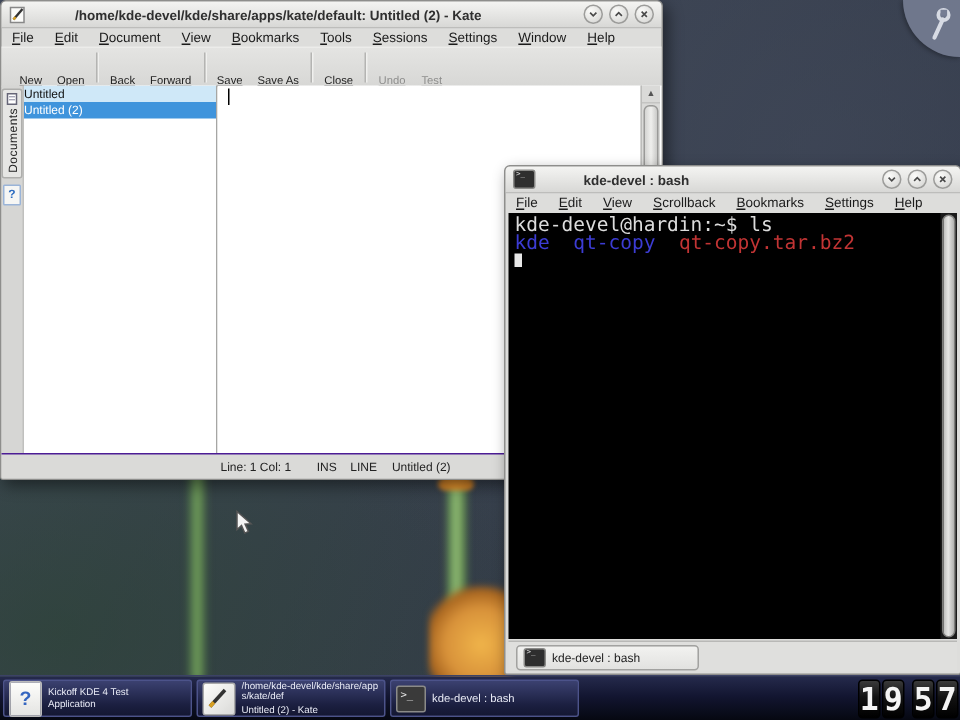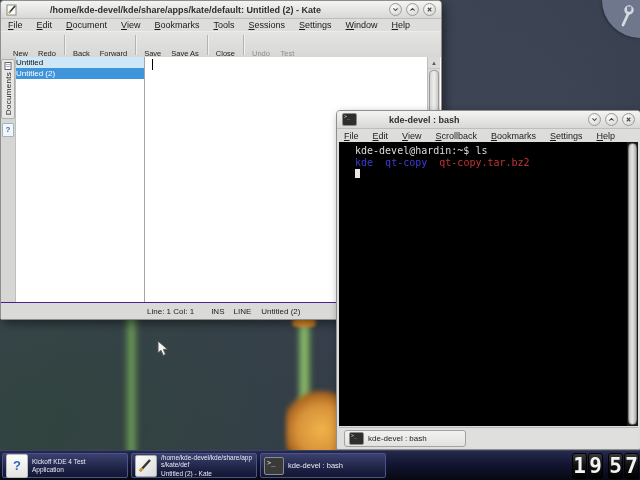--- a/index.html
+++ b/index.html
@@ -28,21 +28,21 @@
     box-shadow:3px 4px 10px rgba(0,0,0,.45);}
   .titlebar{height:17px;display:flex;align-items:center;gap:4px;padding:0 5px;
     background:linear-gradient(#f4f4f2,#d8d8d6);border-bottom:1px solid #bdbdbb;
     border-radius:3px 3px 0 0;}
   .title-text{font-size:9px;font-weight:bold;color:#2f2f2f;white-space:nowrap;
     overflow:hidden;flex:1;margin-left:28px;}
   .win-btns{display:flex;gap:4px;}
   .win-btn{width:11px;height:11px;border-radius:50%;border:1px solid #9c9c9a;
     background:radial-gradient(circle at 35% 30%,#fbfbf9,#d2d2d0);
     display:flex;align-items:center;justify-content:center;}
-  .menubar{display:flex;align-items:center;font-size:9px;color:#1b1b1b;}
+  .menubar{display:flex;align-items:flex-start;font-size:9px;color:#1b1b1b;}
   .menu-item{padding:1px 7px;cursor:default;}
   .menu-item u{text-decoration:underline;}
   
   #kate{left:0;top:0;width:440px;height:318px;z-index:10;}
   #kate .menubar{height:12px;}
   #kate-toolbar{height:26px;display:flex;align-items:center;padding-left:7px;
     background:linear-gradient(#e4e4e2,#d7d7d5);border-top:1px solid #ececea;
     border-bottom:1px solid #c2c2c0;}
   .tool-btn{display:flex;flex-direction:column;align-items:center;justify-content:center;
     padding:0 5px;height:26px;}
@@ -73,22 +73,22 @@
     background:linear-gradient(to right,#d4d4d2,#efefed 50%,#cacac8);}
   #kate-status{left:0;right:0;bottom:0;height:16px;background:#dadad8;
     border-top:1px solid #4c1d95;display:flex;align-items:center;font-size:8px;color:#222;}
   #kate-status .sp{white-space:nowrap;}
   
   #konsole{left:336px;top:110px;width:303px;height:338px;z-index:20;}
   #konsole .menubar{height:14px;}
   #term-icon,#tab-term-icon{width:12px;height:11px;background:#2e2e2e;border:1px solid #8a8a88;
     border-radius:2px;color:#d8d8d8;font-family:"DejaVu Sans Mono",monospace;
     font-size:5px;line-height:5px;padding-left:1px;}
-  #terminal{left:2px;right:2px;top:31px;bottom:23px;background:#000;padding:3px 16px;
-    font-family:"DejaVu Sans Mono",monospace;font-size:10px;line-height:11.5px;}
+  #terminal{left:2px;right:2px;top:31px;bottom:23px;background:#000;padding:3px 4px;
+    font-family:"DejaVu Sans Mono",monospace;font-size:13px;line-height:11.5px;}
   .term-line{white-space:pre;}
   .term-cursor{display:inline-block;width:5px;height:9px;background:#e8e8e8;
     vertical-align:-1px;}
   #term-scroll{right:0;top:0;width:11px;bottom:0;background:#1a1a1a;}
   #term-scroll .thumb{position:absolute;inset:1px;background:linear-gradient(to right,#bcbcba,#e6e6e4 45%,#b2b2b0);
     border:1px solid #7e7e7c;border-radius:5px;}
   #konsole-tabbar{left:2px;right:2px;bottom:2px;height:19px;background:#dfdfdd;
     border-top:1px solid #b8b8b6;}
   #session-tab{position:absolute;left:5px;top:2px;width:112px;height:15px;
     background:linear-gradient(#f2f2f0,#e2e2e0);border:1px solid #a2a2a0;border-radius:3px;
@@ -188,21 +188,21 @@
         <circle cx="12" cy="12" r="3.4" fill="#3cb23c" stroke="#1f7a1f" stroke-width=".6"></circle>
         <path d="M12 10.2 v3.6 M10.2 12 h3.6" stroke="#fff" stroke-width="1.3"></path>
       </svg>
       <span class="tlabel">New</span>
     </div>
     <div class="tool-btn">
       <svg width="15" height="15" viewBox="0 0 16 16">
         <path d="M1.5 4 h5 l1.5 2 h6.5 v7.5 h-13 z" fill="#8ab8e8" stroke="#3a6aa0"></path>
         <path d="M1.5 8 h13 v5.5 h-13 z" fill="#aacdf0" stroke="#3a6aa0" stroke-width=".6"></path>
       </svg>
-      <span class="tlabel">Redo</span>
+      <span class="tlabel">Open</span>
     </div>
     <div class="tool-sep"></div>
     <div class="tool-btn">
       <svg width="15" height="15" viewBox="0 0 16 16">
         <path d="M9 2.5 L2.5 8 L9 13.5 V10 H14 V6 H9 z" fill="#5a5a5a" stroke="#333" stroke-width=".7"></path>
       </svg>
       <span class="tlabel">Back</span>
     </div>
     <div class="tool-btn">
       <svg width="15" height="15" viewBox="0 0 16 16">

